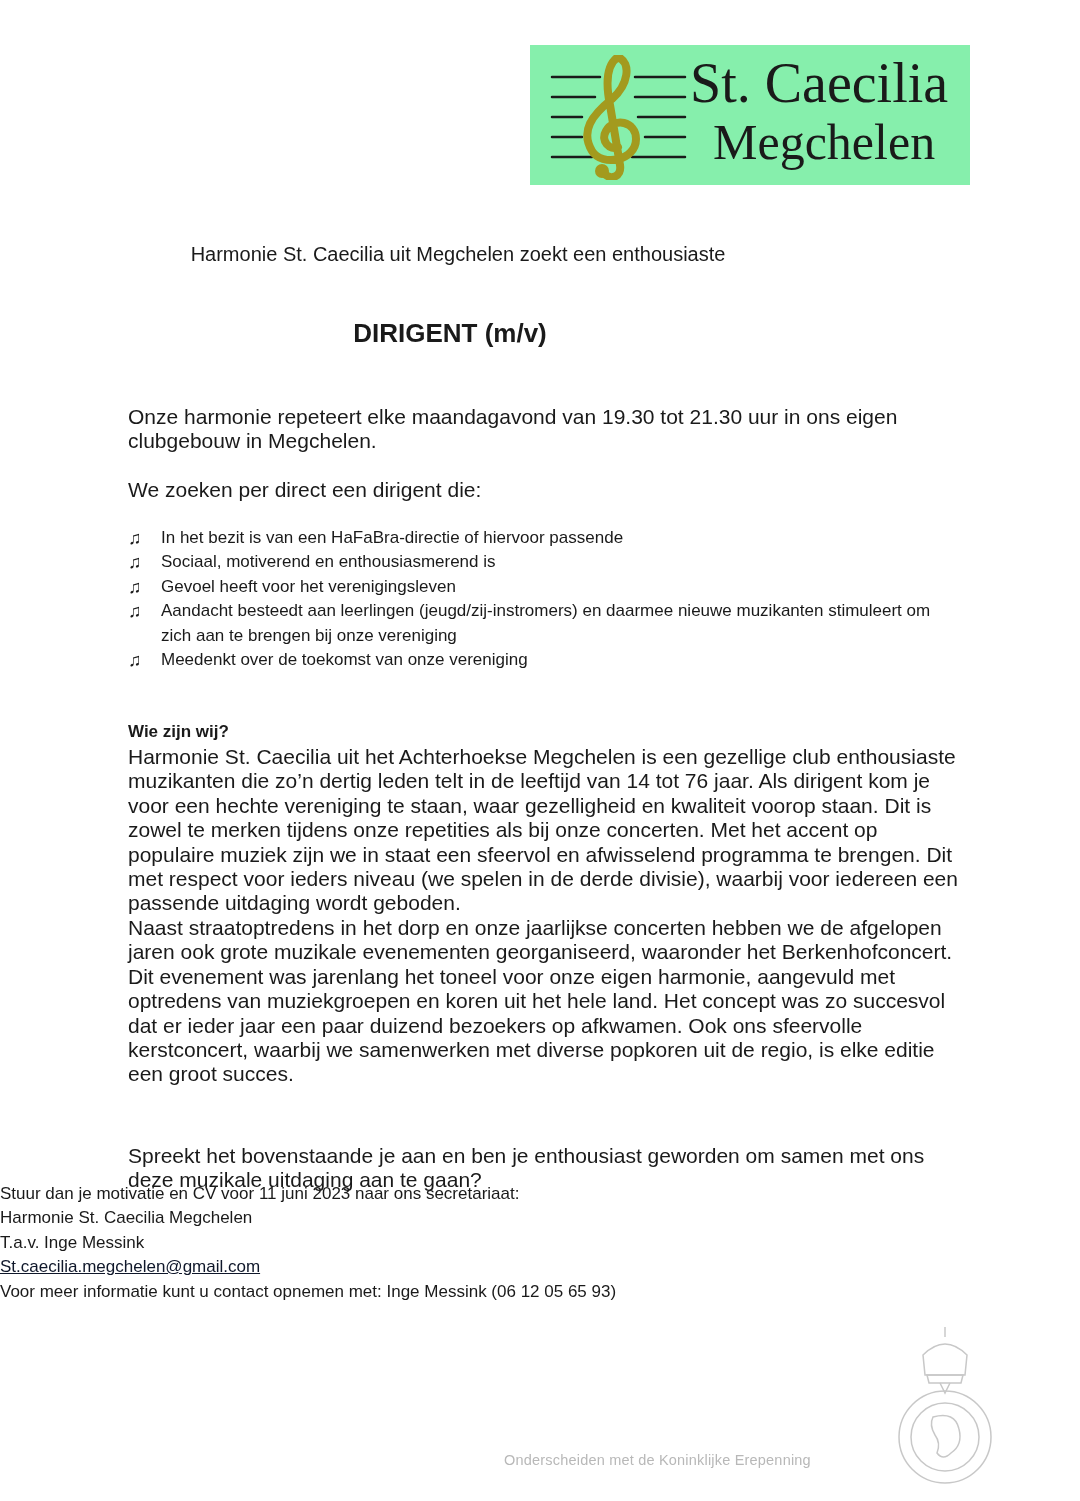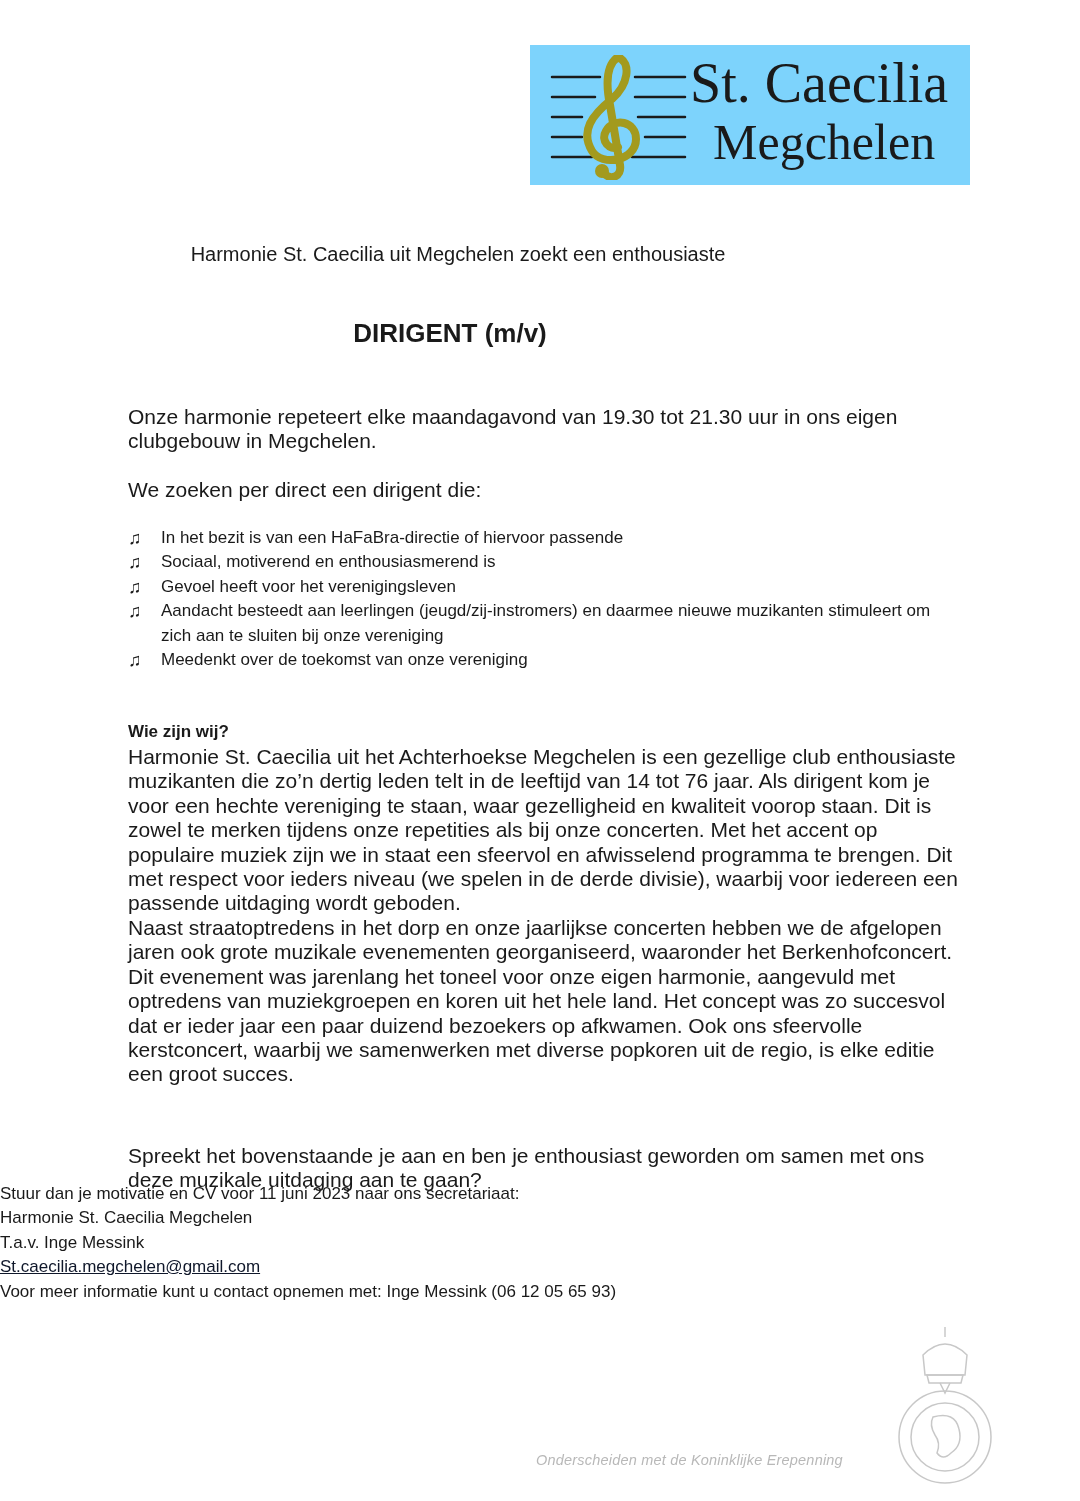--- a/index.html
+++ b/index.html
@@ -1,39 +1,39 @@
 <!DOCTYPE html>
 <html><head>
   <meta charset="utf-8">
   <style>
     html, body { margin: 0; padding: 0; background: #ffffff; }
     body { width: 1080px; height: 1501px; position: relative; overflow: hidden;
            font-family: "Liberation Sans", "DejaVu Sans", sans-serif; color: #1a1a1a; }
-    .logo { position: absolute; left: 530px; top: 45px; width: 440px; height: 140px; background: #7dd3fc; }
+    .logo { position: absolute; left: 530px; top: 45px; width: 440px; height: 140px; background: #86efac; }
     .logo svg.staff { position: absolute; left: 10px; top: 10px; }
     .logo .name { position: absolute; left: 160px; top: 8px; font-family: "Liberation Serif", "DejaVu Serif", serif;
                   color: #1a1a1a; text-align: center; }
     .logo .name .l1 { display: block; font-size: 56px; line-height: 60px; }
     .logo .name .l2 { display: block; font-size: 50px; line-height: 58px; margin-left: 10px; }
     .intro { position: absolute; top: 243px; left: 12px; width: 892px; text-align: center; font-size: 20px; }
     .title { position: absolute; top: 318px; left: 0; width: 900px; text-align: center; font-size: 26px; font-weight: bold; }
     .body-text { position: absolute; left: 128px; width: 830px; font-size: 21px; line-height: 24.4px; }
     .p1 { top: 405px; }
     .p2 { top: 478px; }
     .list { position: absolute; left: 128px; top: 526px; width: 830px; margin: 0; padding: 0; list-style: none;
             font-size: 17px; line-height: 24.4px; }
     .list li { position: relative; padding-left: 33px; }
     .list li .note { position: absolute; left: 0; top: 1px; font-size: 18px; line-height: 22px; }
     .wie-heading { position: absolute; left: 128px; top: 722px; font-size: 17px; font-weight: bold; }
     .p3 { top: 745px; }
     .p4 { top: 916px; }
     .p5 { top: 1144px; }
     .contact { position: absolute; top: 1182px; left: 0; width: 1080px; text-align: left; font-size: 17px; line-height: 24.4px; }
     .contact a { color: #0f172a; text-decoration: underline; }
-    .footer-text { position: absolute; left: 536px; top: 1452px; font-size: 14.5px; color: #b8b8b8; letter-spacing: 0.2px; font-style: italic; }
+    .footer-text { position: absolute; left: 504px; top: 1452px; font-size: 14.5px; color: #b8b8b8; letter-spacing: 0.2px; }
     .medal { position: absolute; left: 885px; top: 1325px; }
   </style>
 </head>
 <body>
 
 <div class="logo">
   <svg class="staff" width="150" height="125" viewBox="0 0 150 125">
     <g stroke="#1a1a1a" stroke-width="2.5" stroke-linecap="round">
       <line x1="12" y1="22" x2="60" y2="22"></line>
         <line x1="95" y1="22" x2="145" y2="22"></line>
@@ -59,21 +59,21 @@
 <div class="intro">Harmonie St. Caecilia uit Megchelen zoekt een enthousiaste</div>
 <div class="title">DIRIGENT (m/v)</div>
 
 <div class="body-text p1">Onze harmonie repeteert elke maandagavond van 19.30 tot 21.30 uur in ons eigen clubgebouw in Megchelen.</div>
 <div class="body-text p2">We zoeken per direct een dirigent die:</div>
 
 <ul class="list">
   <li><span class="note">♫</span><span>In het bezit is van een HaFaBra-directie of hiervoor passende</span></li>
   <li><span class="note">♫</span><span>Sociaal, motiverend en enthousiasmerend is</span></li>
   <li><span class="note">♫</span><span>Gevoel heeft voor het verenigingsleven</span></li>
-  <li><span class="note">♫</span><span>Aandacht besteedt aan leerlingen (jeugd/zij-instromers) en daarmee nieuwe muzikanten stimuleert om zich aan te sluiten bij onze vereniging</span></li>
+  <li><span class="note">♫</span><span>Aandacht besteedt aan leerlingen (jeugd/zij-instromers) en daarmee nieuwe muzikanten stimuleert om zich aan te brengen bij onze vereniging</span></li>
   <li><span class="note">♫</span><span>Meedenkt over de toekomst van onze vereniging</span></li>
 </ul>
 
 <div class="wie-heading">Wie zijn wij?</div>
 <div class="body-text p3">Harmonie St. Caecilia uit het Achterhoekse Megchelen is een gezellige club enthousiaste muzikanten die zo’n dertig leden telt in de leeftijd van 14 tot 76 jaar. Als dirigent kom je voor een hechte vereniging te staan, waar gezelligheid en kwaliteit voorop staan. Dit is zowel te merken tijdens onze repetities als bij onze concerten. Met het accent op populaire muziek zijn we in staat een sfeervol en afwisselend programma te brengen. Dit met respect voor ieders niveau (we spelen in de derde divisie), waarbij voor iedereen een passende uitdaging wordt geboden.</div>
 <div class="body-text p4">Naast straatoptredens in het dorp en onze jaarlijkse concerten hebben we de afgelopen jaren ook grote muzikale evenementen georganiseerd, waaronder het Berkenhofconcert. Dit evenement was jarenlang het toneel voor onze eigen harmonie, aangevuld met optredens van muziekgroepen en koren uit het hele land. Het concept was zo succesvol dat er ieder jaar een paar duizend bezoekers op afkwamen. Ook ons sfeervolle kerstconcert, waarbij we samenwerken met diverse popkoren uit de regio, is elke editie een groot succes.</div>
 <div class="body-text p5">Spreekt het bovenstaande je aan en ben je enthousiast geworden om samen met ons deze muzikale uitdaging aan te gaan?</div>
 
 <div class="contact">
   <div>Stuur dan je motivatie en CV voor 11 juni 2023 naar ons secretariaat:</div>

